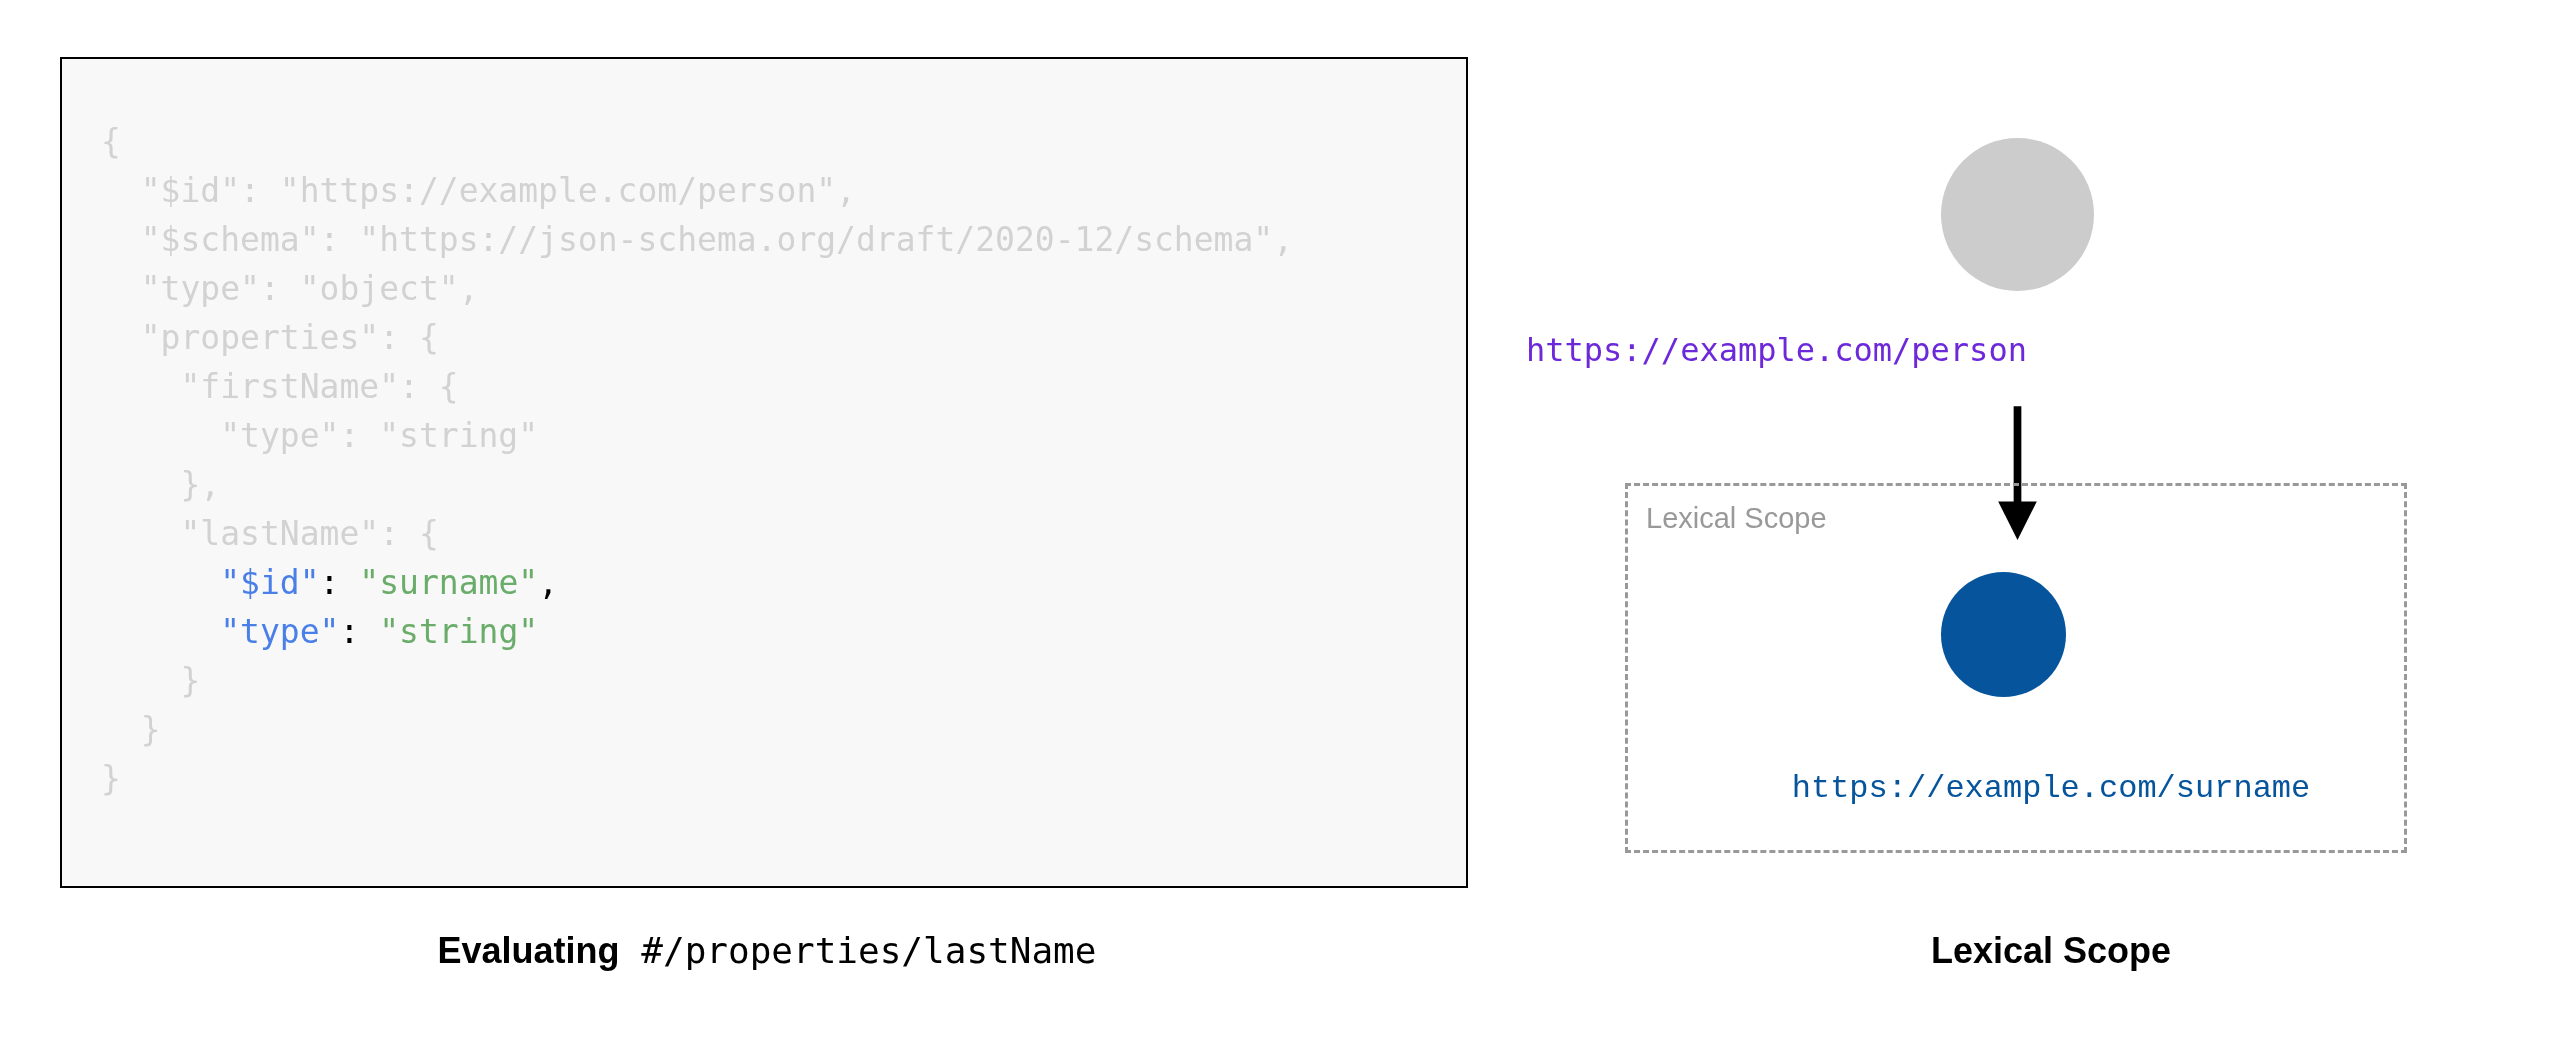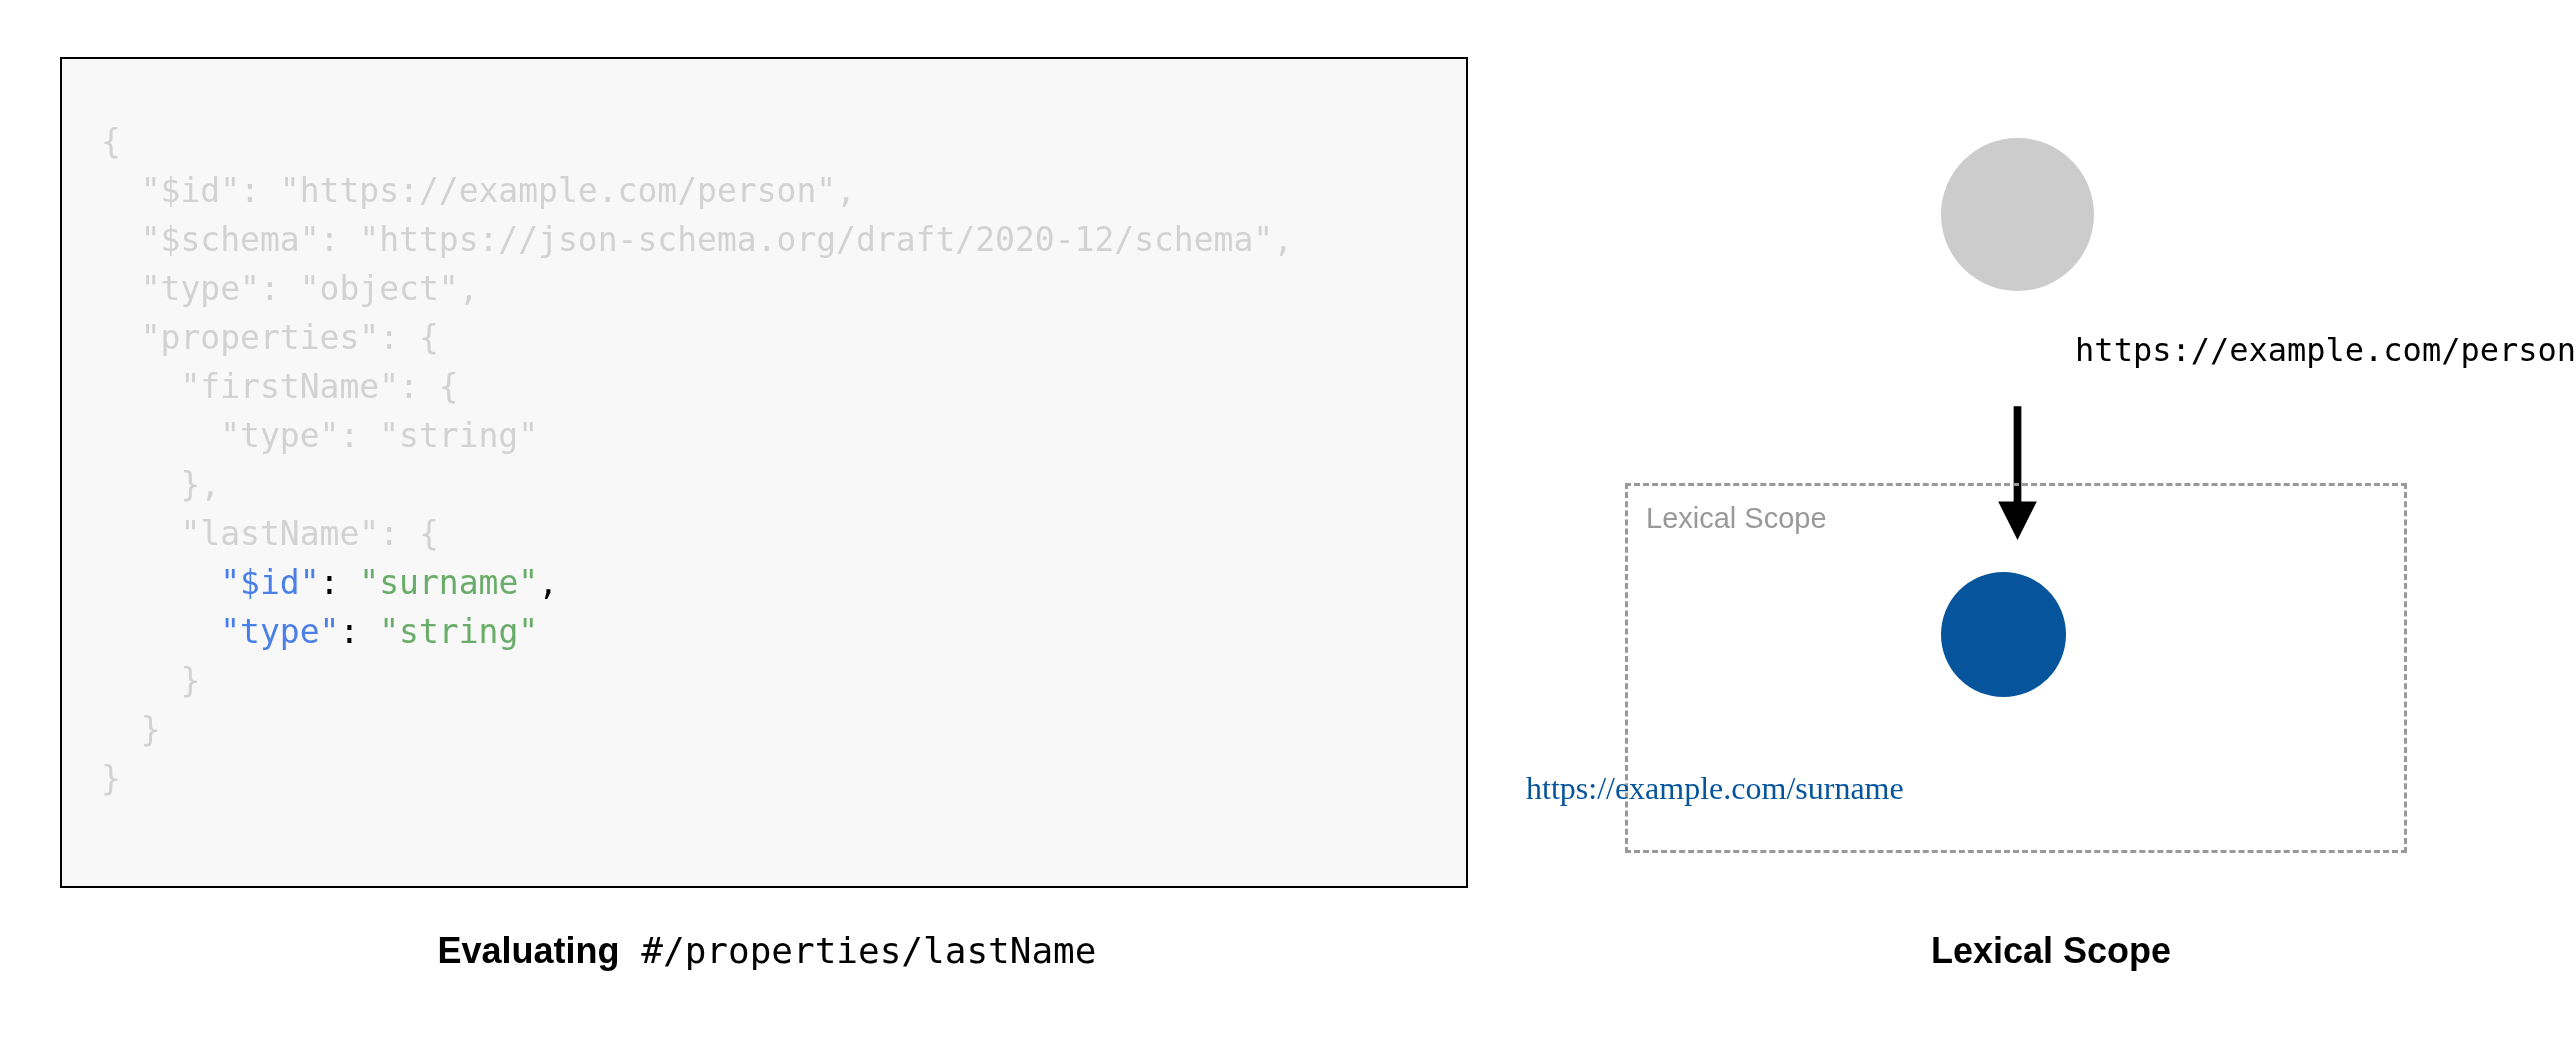--- a/index.html
+++ b/index.html
@@ -92,24 +92,24 @@
     height: 153px;
     border-radius: 50%;
     background: #cccccc;
   }
 
   #outer-node-label {
     position: absolute;
     left: 0;
     top: 331px;
     width: 1050px;
-    text-align: right;
+    text-align: left;
     font-family: "DejaVu Sans Mono", "Liberation Mono", monospace;
     font-size: 32px;
-    color: #000000;
+    color: #6d28d9;
     white-space: nowrap;
   }
 
   
   #scope-arrow {
     position: absolute;
     left: 469px;   
     top: 403px;
     width: 45px;
     height: 143px;
@@ -144,21 +144,22 @@
     height: 125px;
     border-radius: 50%;
     background: #05549c;
   }
 
   #inner-node-label {
     position: absolute;
     left: 0;
     top: 770px;
     width: 1050px;
-    font-family: Liberation Serif, serif;
+    text-align: center;
+    font-family: Liberation Mono, monospace;
     font-size: 32px;
     color: #05549c;
     white-space: nowrap;
   }
 
   #right-caption {
     position: absolute;
     left: 0;
     top: 930px;
     width: 1050px;

